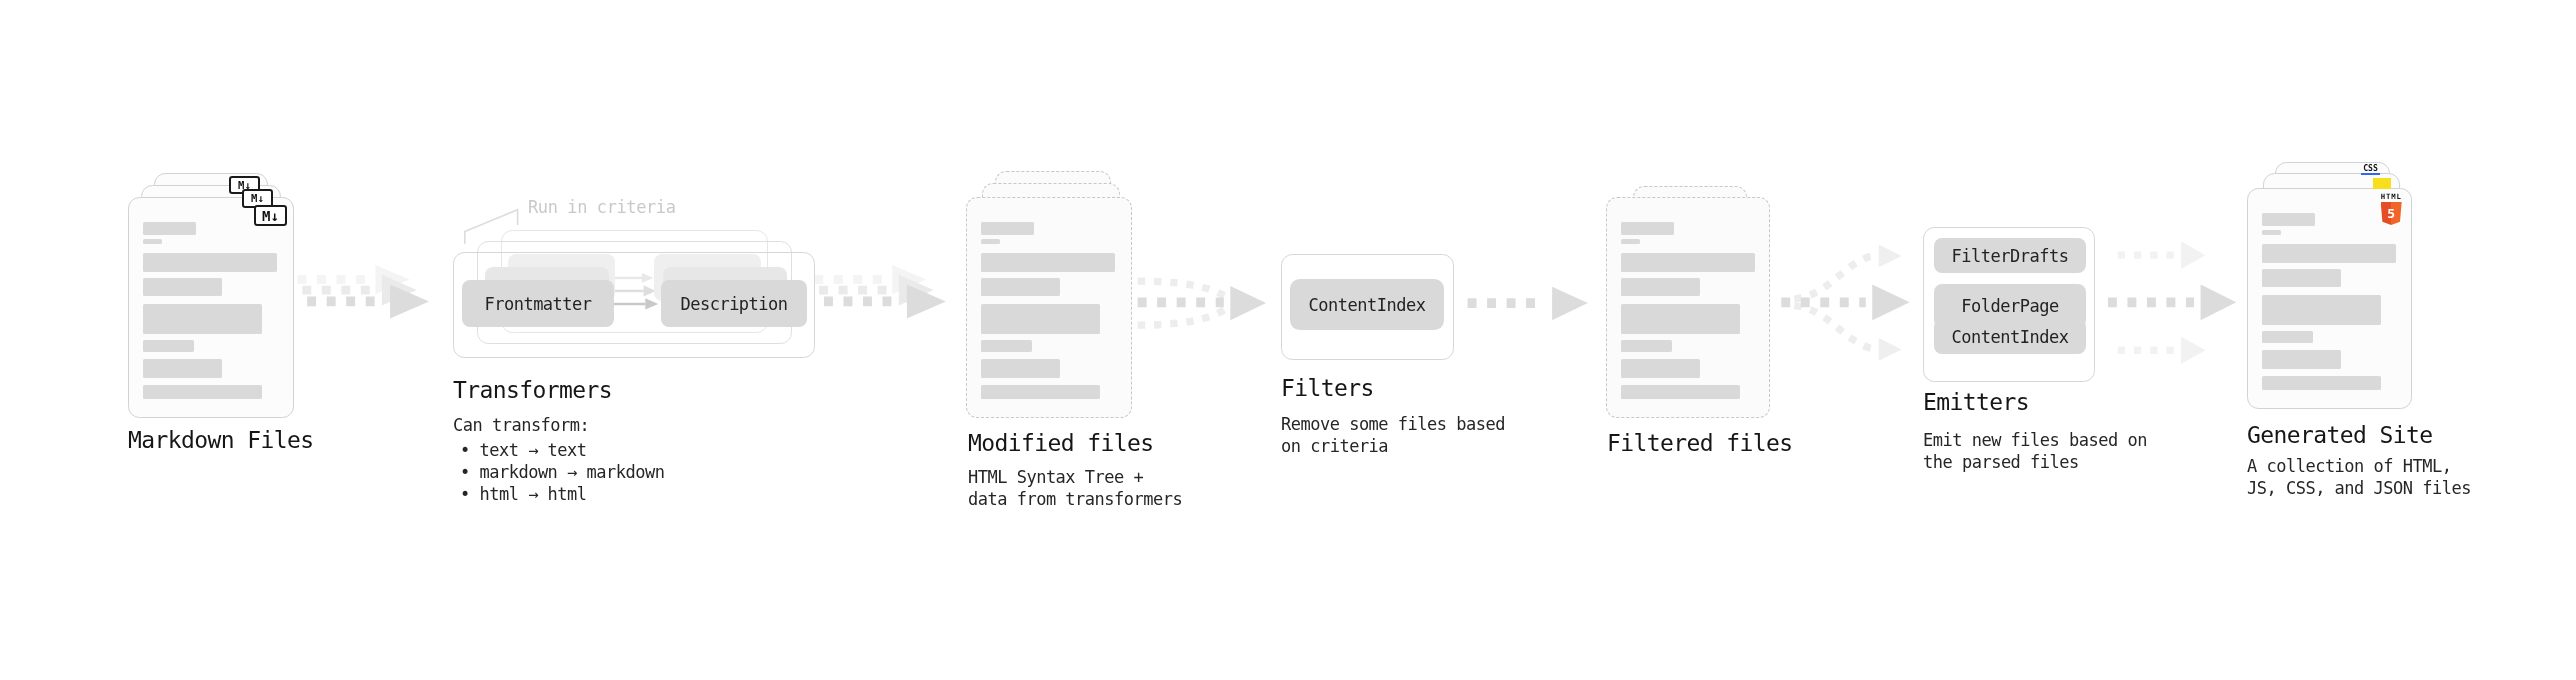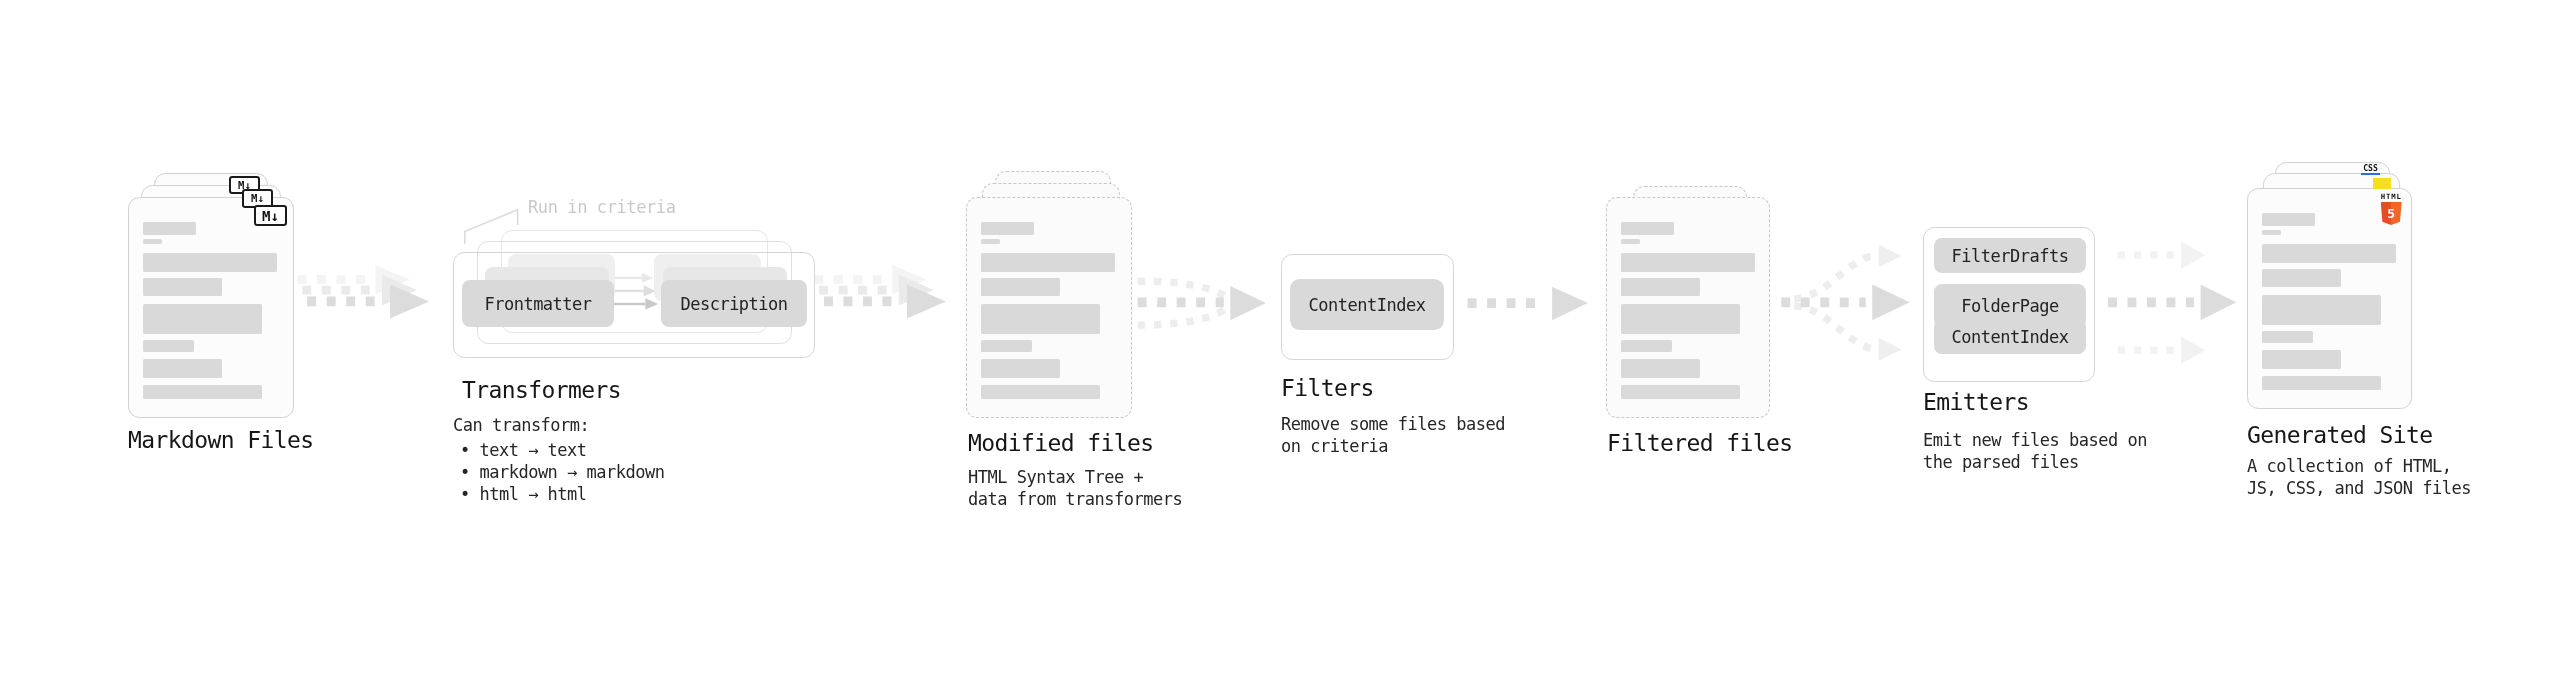--- a/index.html
+++ b/index.html
@@ -154,21 +154,21 @@
     <div class="pill ghost2" style="left:654px;top:254px;width:107px;height:47px;"></div>
 
     <div class="frame" style="left:477px;top:241px;width:315px;height:103px;border-color:#dfdfdf;"></div>
     <div class="pill ghost1" style="left:485px;top:267px;width:124px;height:47px;"></div>
     <div class="pill ghost1" style="left:663px;top:267px;width:124px;height:47px;"></div>
 
     <div class="frame" style="left:453px;top:252px;width:362px;height:106px;"></div>
     <div class="pill" style="left:462px;top:280px;width:152px;height:47px;">Frontmatter</div>
     <div class="pill" style="left:661px;top:280px;width:146px;height:47px;">Description</div>
 
-    <div class="heading" style="left:453px;top:377px;margin-left:9px;">Transformers</div>
+    <div class="heading" style="left:453px;top:377px;">Transformers</div>
     <div class="subtext" style="left:453px;top:414px;">Can transform:</div>
     <div class="subtext" style="left:460px;top:439px;">
       <div>• text → text</div>
       <div>• markdown → markdown</div>
       <div>• html → html</div>
     </div>
   </div>
 
   <div>
     <div class="card dashed" style="left:995px;top:171px;width:116px;height:89px;"></div>

